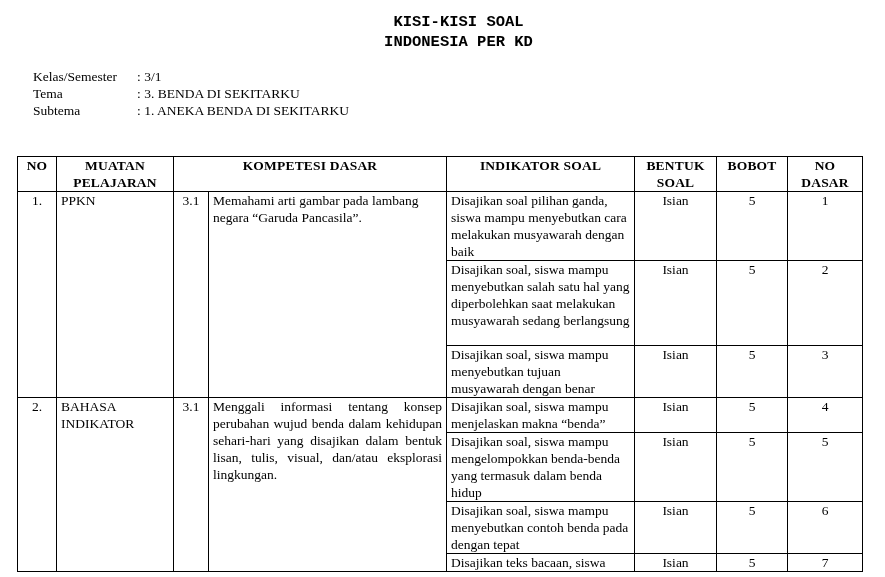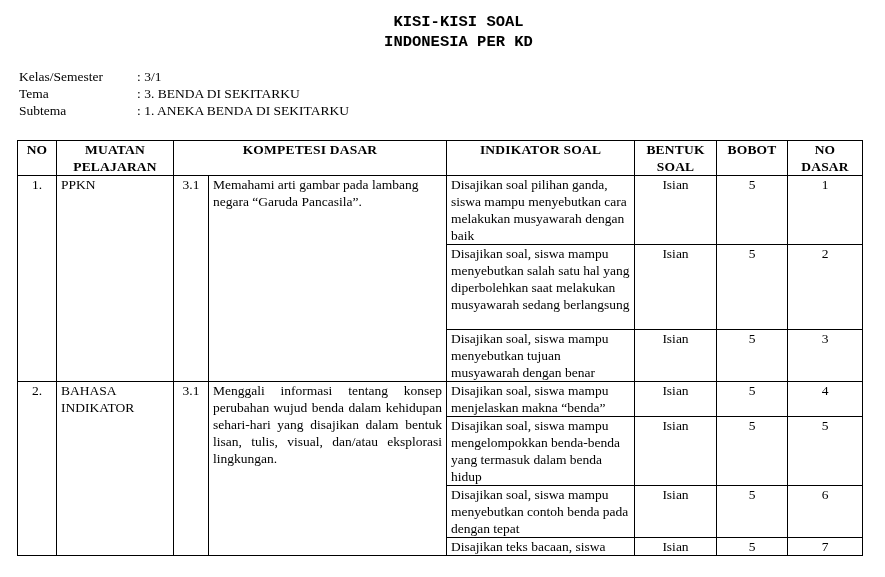--- a/index.html
+++ b/index.html
@@ -1,22 +1,22 @@
 <!DOCTYPE html>
 <html><head>
 <meta charset="utf-8">
 <style>
   html, body { margin:0; padding:0; background:#ffffff; }
   body { width:885px; height:577px; position:relative; overflow:hidden;
          font-family:"Liberation Serif", serif; color:#000; font-size:13.5px; }
   .title { position:absolute; left:16px; width:885px; text-align:center; font-weight:bold; font-size:15.5px; line-height:18px;font-family:Liberation Mono, monospace; }
   .meta { position:absolute; left:19px; font-size:13.5px; line-height:17px; }
-  .meta .k { position:absolute; left:0; white-space:nowrap;font-family:Liberation Serif, serif; }
+  .meta .k { position:absolute; left:14px; white-space:nowrap;font-family:Liberation Serif, serif; }
   .meta .v { position:absolute; left:118px; white-space:nowrap; }
-  table { position:absolute; left:17px; top:140px; border-collapse:collapse; table-layout:fixed; }
+  table { position:absolute; left:17px; top:156px; border-collapse:collapse; table-layout:fixed; }
   td, th { border:1.5px solid #000; padding:0 4px; vertical-align:top; font-size:13.5px; line-height:17px; overflow:hidden; }
   th { font-weight:bold; text-align:center; font-size:13.5px; letter-spacing:0.2px; }
   .c { text-align:center; }
   .just { text-align:justify; }
 </style>
 </head>
 <body>
 
 <div class="title" style="top:13px;">KISI-KISI SOAL</div>
 <div class="title" style="top:33px;">INDONESIA PER KD</div>

